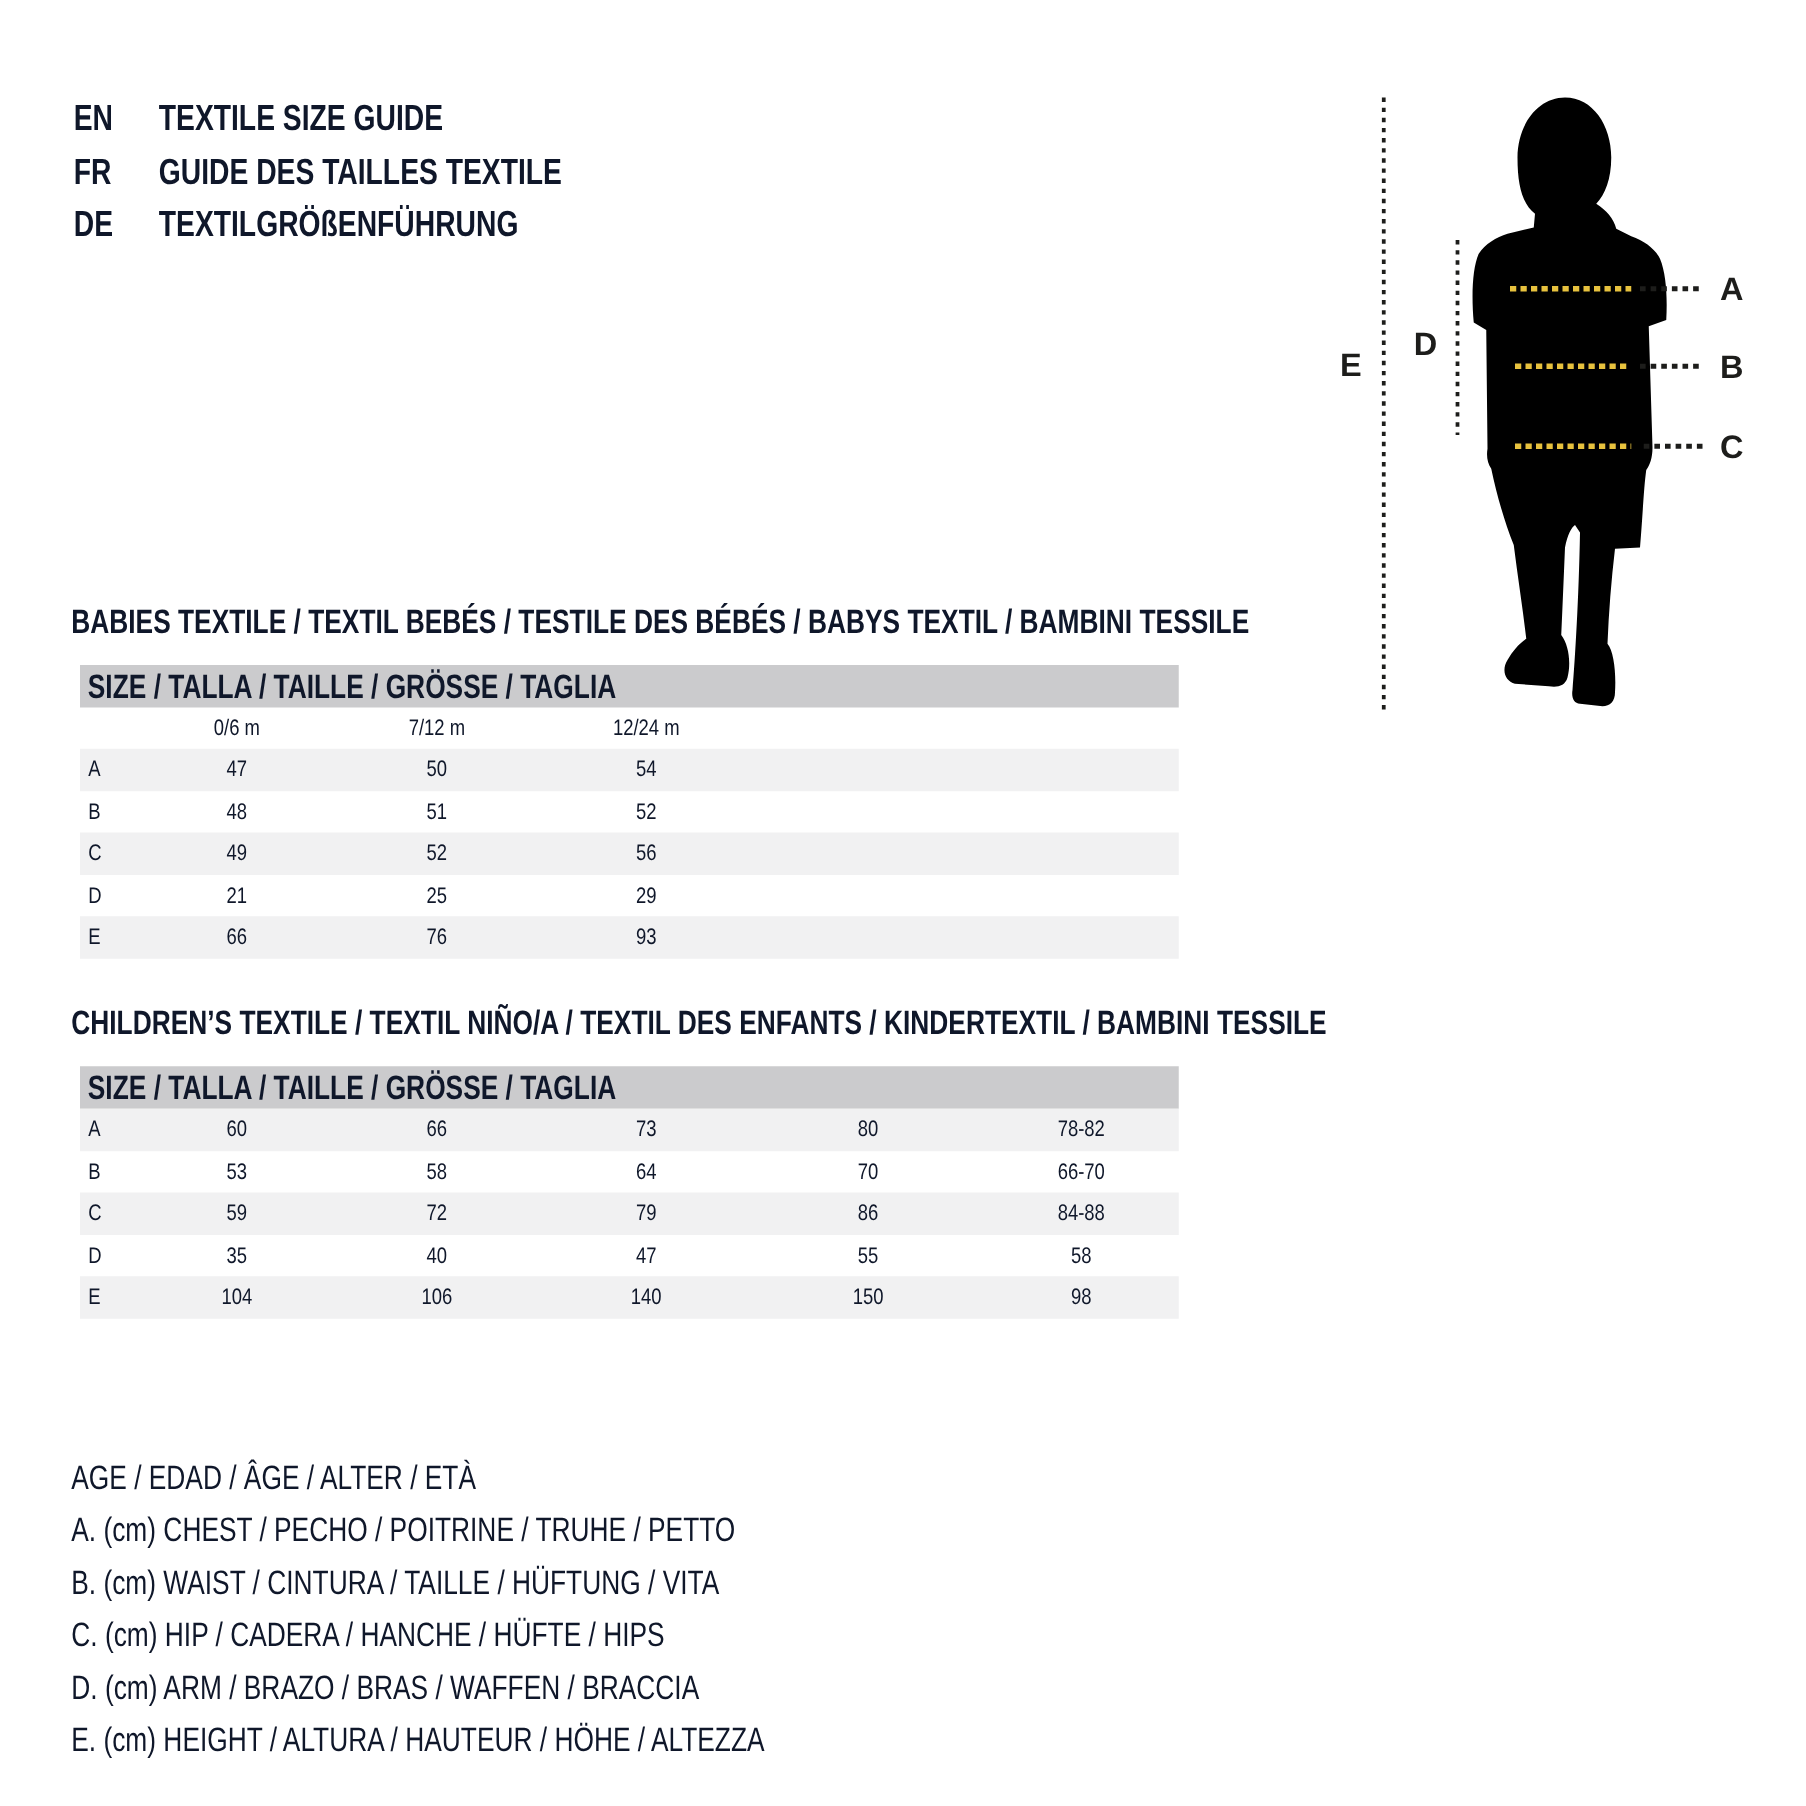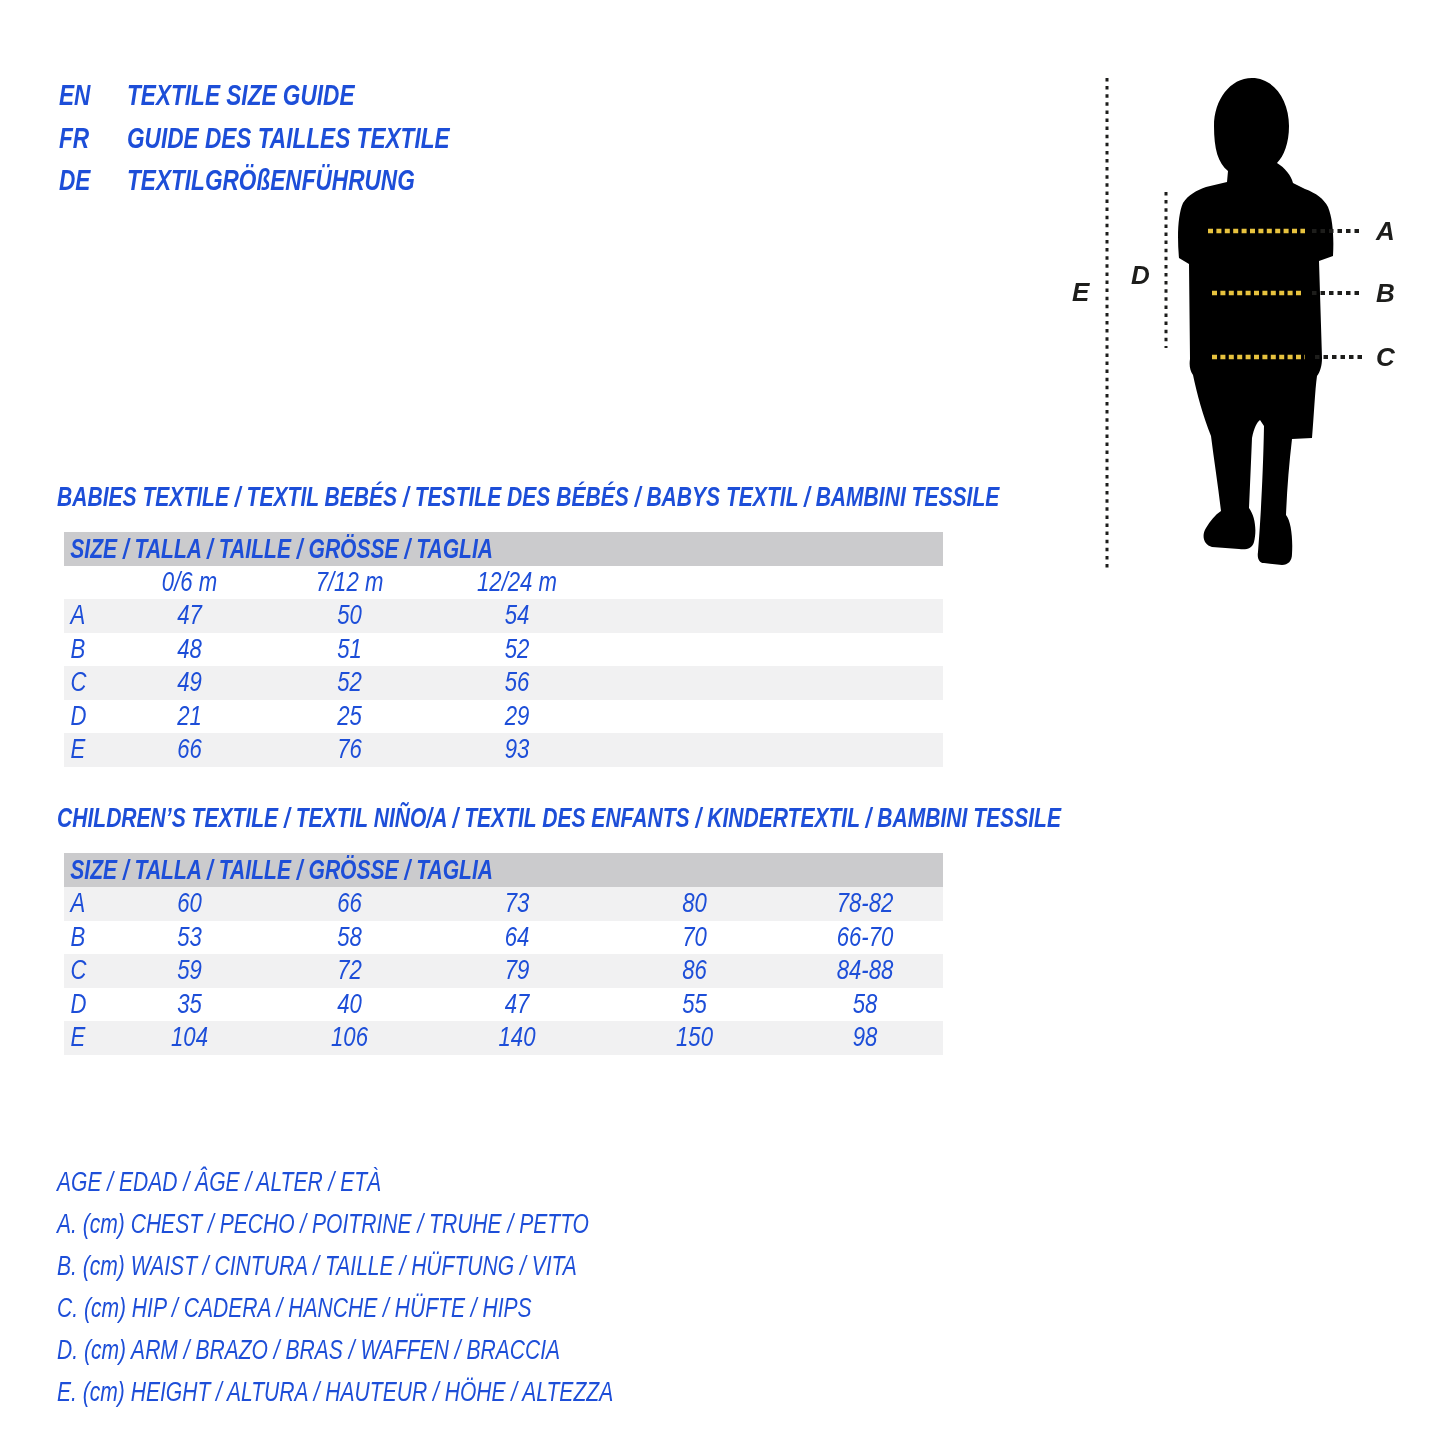--- a/index.html
+++ b/index.html
@@ -1,34 +1,34 @@
 <!DOCTYPE html>
 <html><head>
 <meta charset="utf-8">
 <style>
   html,body{margin:0;padding:0;background:#ffffff;}
   .page{position:relative;width:1445px;height:1445px;background:#ffffff;overflow:hidden;
-        font-family:"Liberation Sans",sans-serif;color:#1d4ed8;font-style:italic;}
+        font-family:"Liberation Sans",sans-serif;color:#0f172a;}
   .cx{display:inline-block;white-space:nowrap;transform:scaleX(0.78);transform-origin:0 50%;}
 
   
   .lang{position:absolute;left:59px;top:74px;}
   .lang-row{position:relative;height:42.7px;line-height:42.7px;font-size:29px;font-weight:700;width:600px;}
   .lang-code{position:absolute;left:0;top:0;}
   .lang-label{position:absolute;left:68px;top:0;}
 
   
   .section-title{position:absolute;left:57px;font-size:27px;font-weight:700;line-height:27px;
                  white-space:nowrap;transform:scaleX(0.78);transform-origin:0 50%;}
 
   
   .sizetable{position:absolute;left:64px;width:879px;}
   .size-bar{height:34px;background:#cbcbcd;line-height:34px;font-size:27px;font-weight:700;}
   .size-bar .cx{padding-left:8px;}
-  .thead,.trow{display:grid;grid-template-columns:48px 155px 165px 170px 185px 156px;font-size:27px;}
+  .thead,.trow{display:grid;grid-template-columns:48px 155px 165px 170px 185px 156px;font-size:18px;}
   .thead{height:33px;line-height:33px;}
   .trow{height:33.5px;line-height:33.5px;}
   .trow.stripe{background:#f1f1f2;}
   .cell{text-align:center;transform:scaleX(0.82);transform-origin:50% 50%;overflow:visible;}
   .cell.lbl{text-align:left;padding-left:8px;transform-origin:0 50%;}
 
   
   .legend{position:absolute;left:57px;top:1161px;}
   .legend-line{height:42px;line-height:42px;font-size:27px;white-space:nowrap;
                transform:scaleX(0.78);transform-origin:0 50%;}

